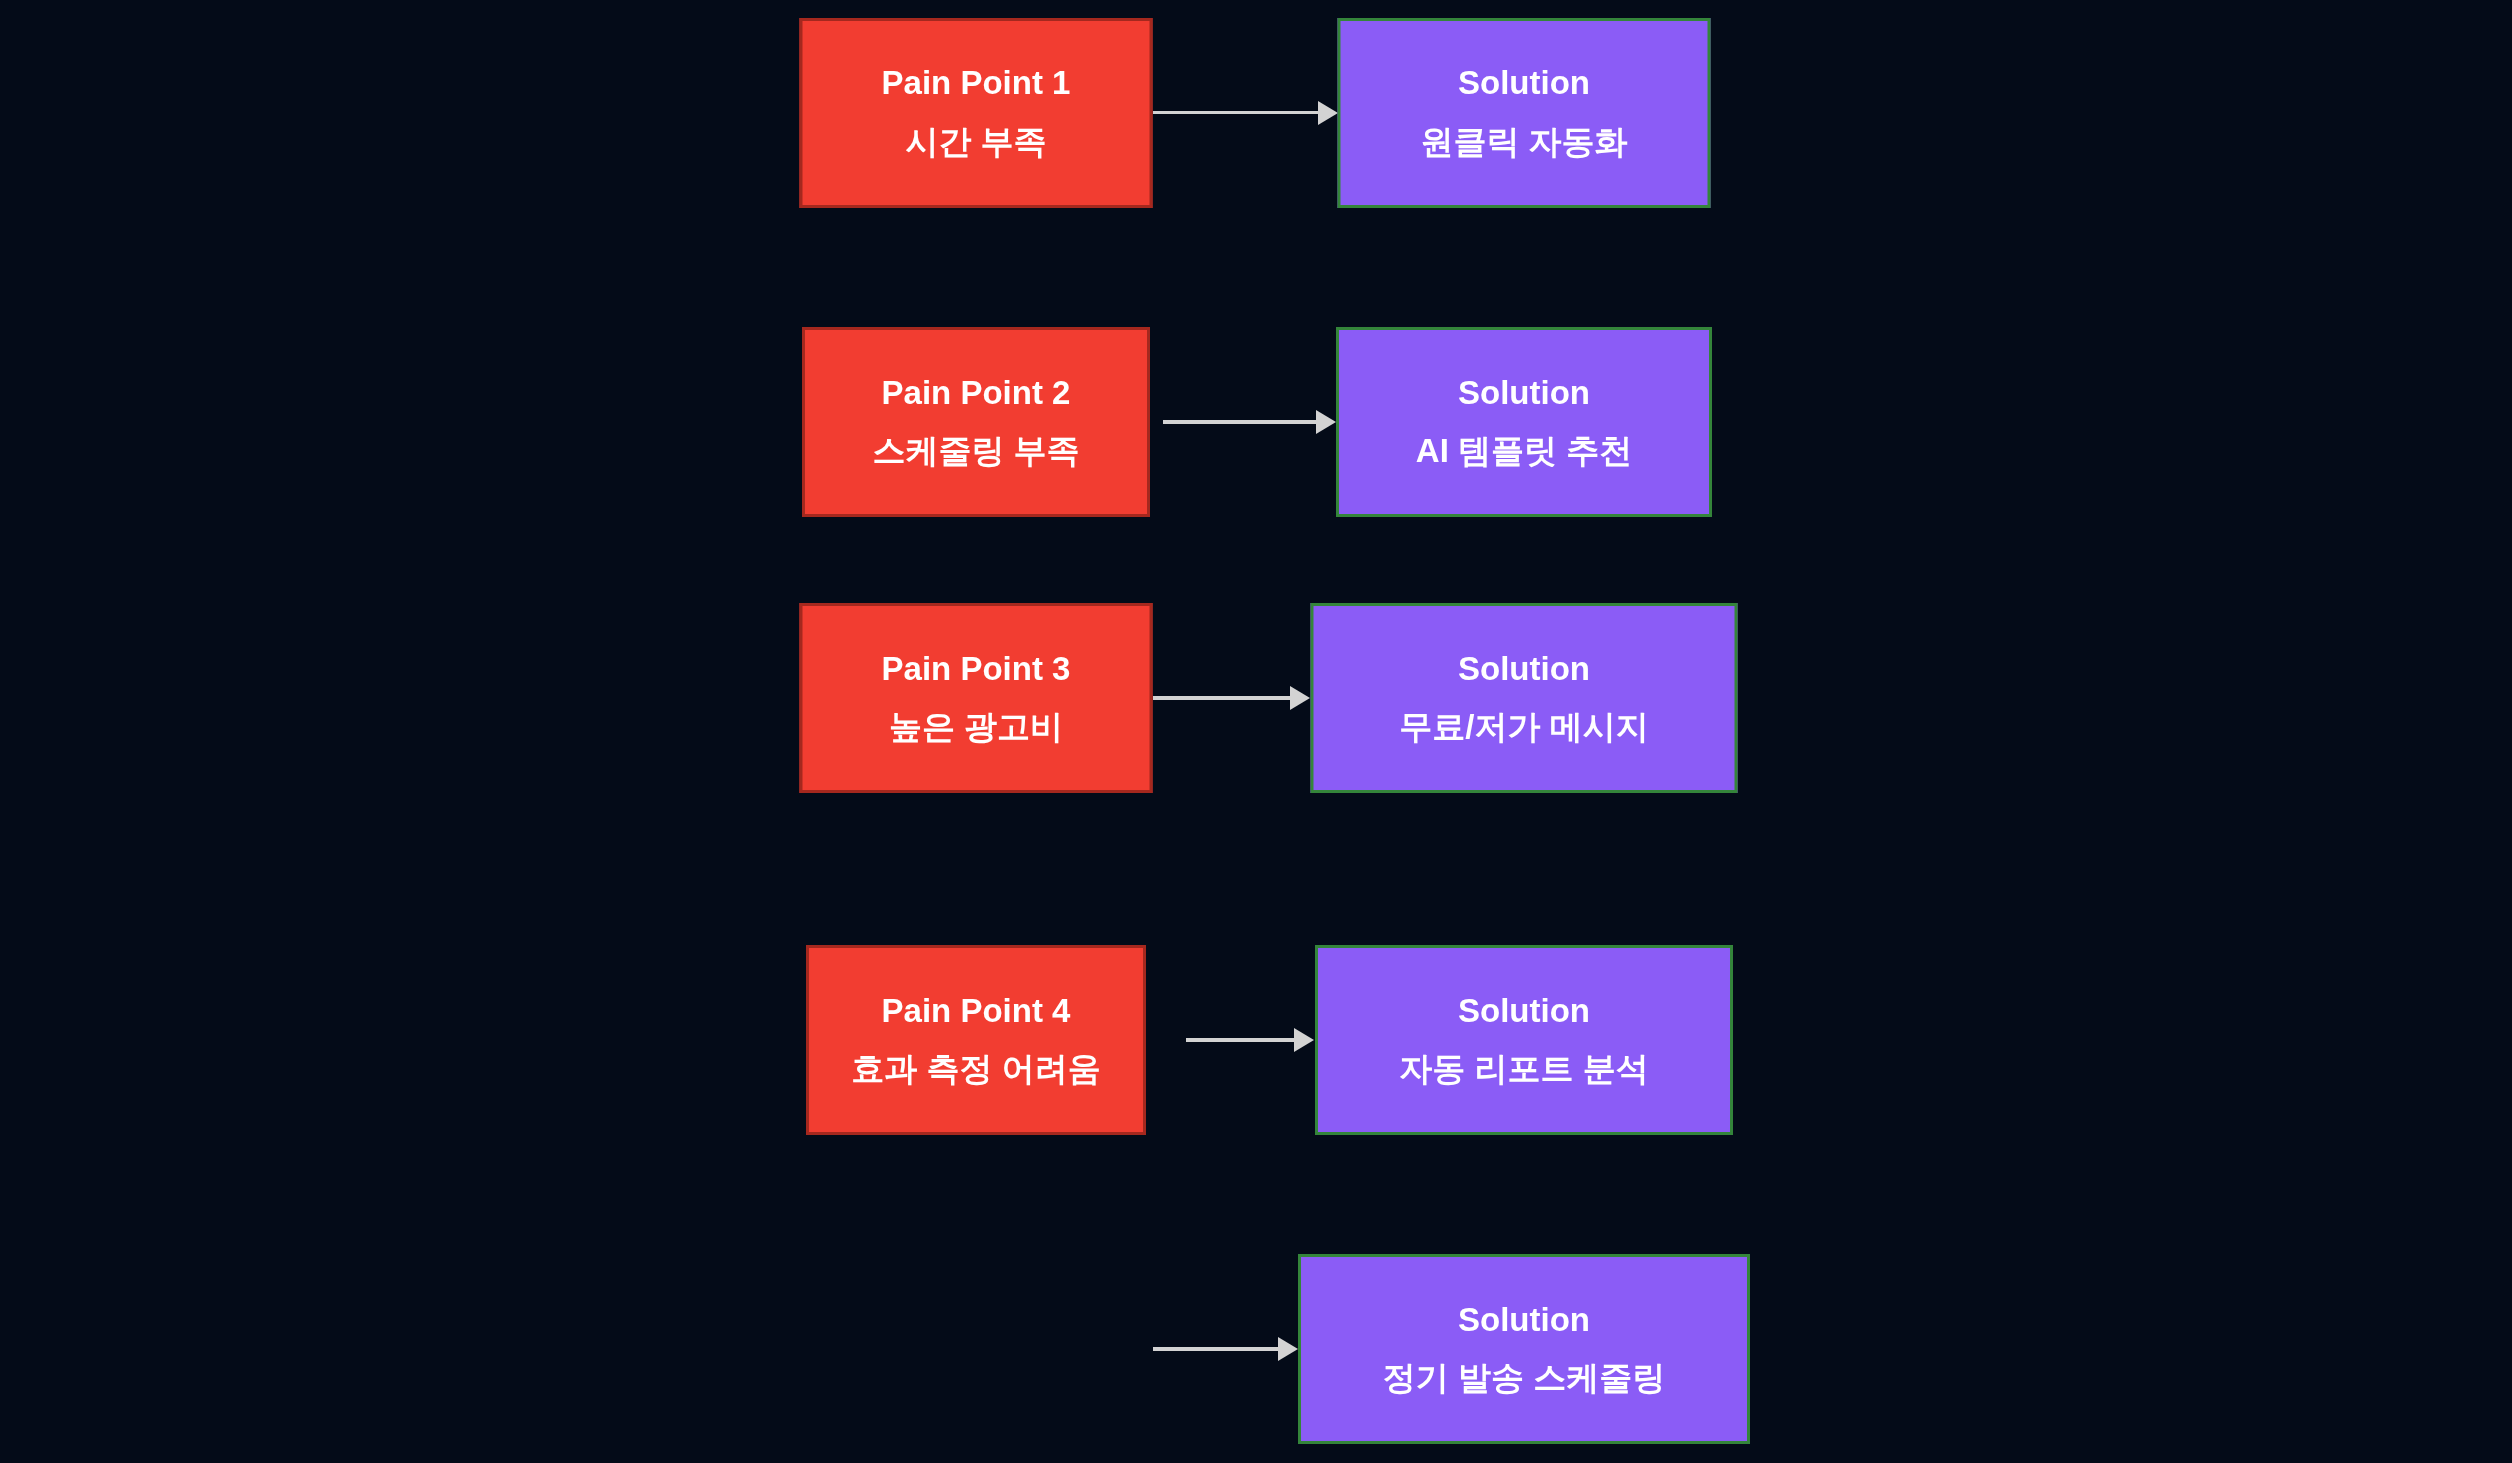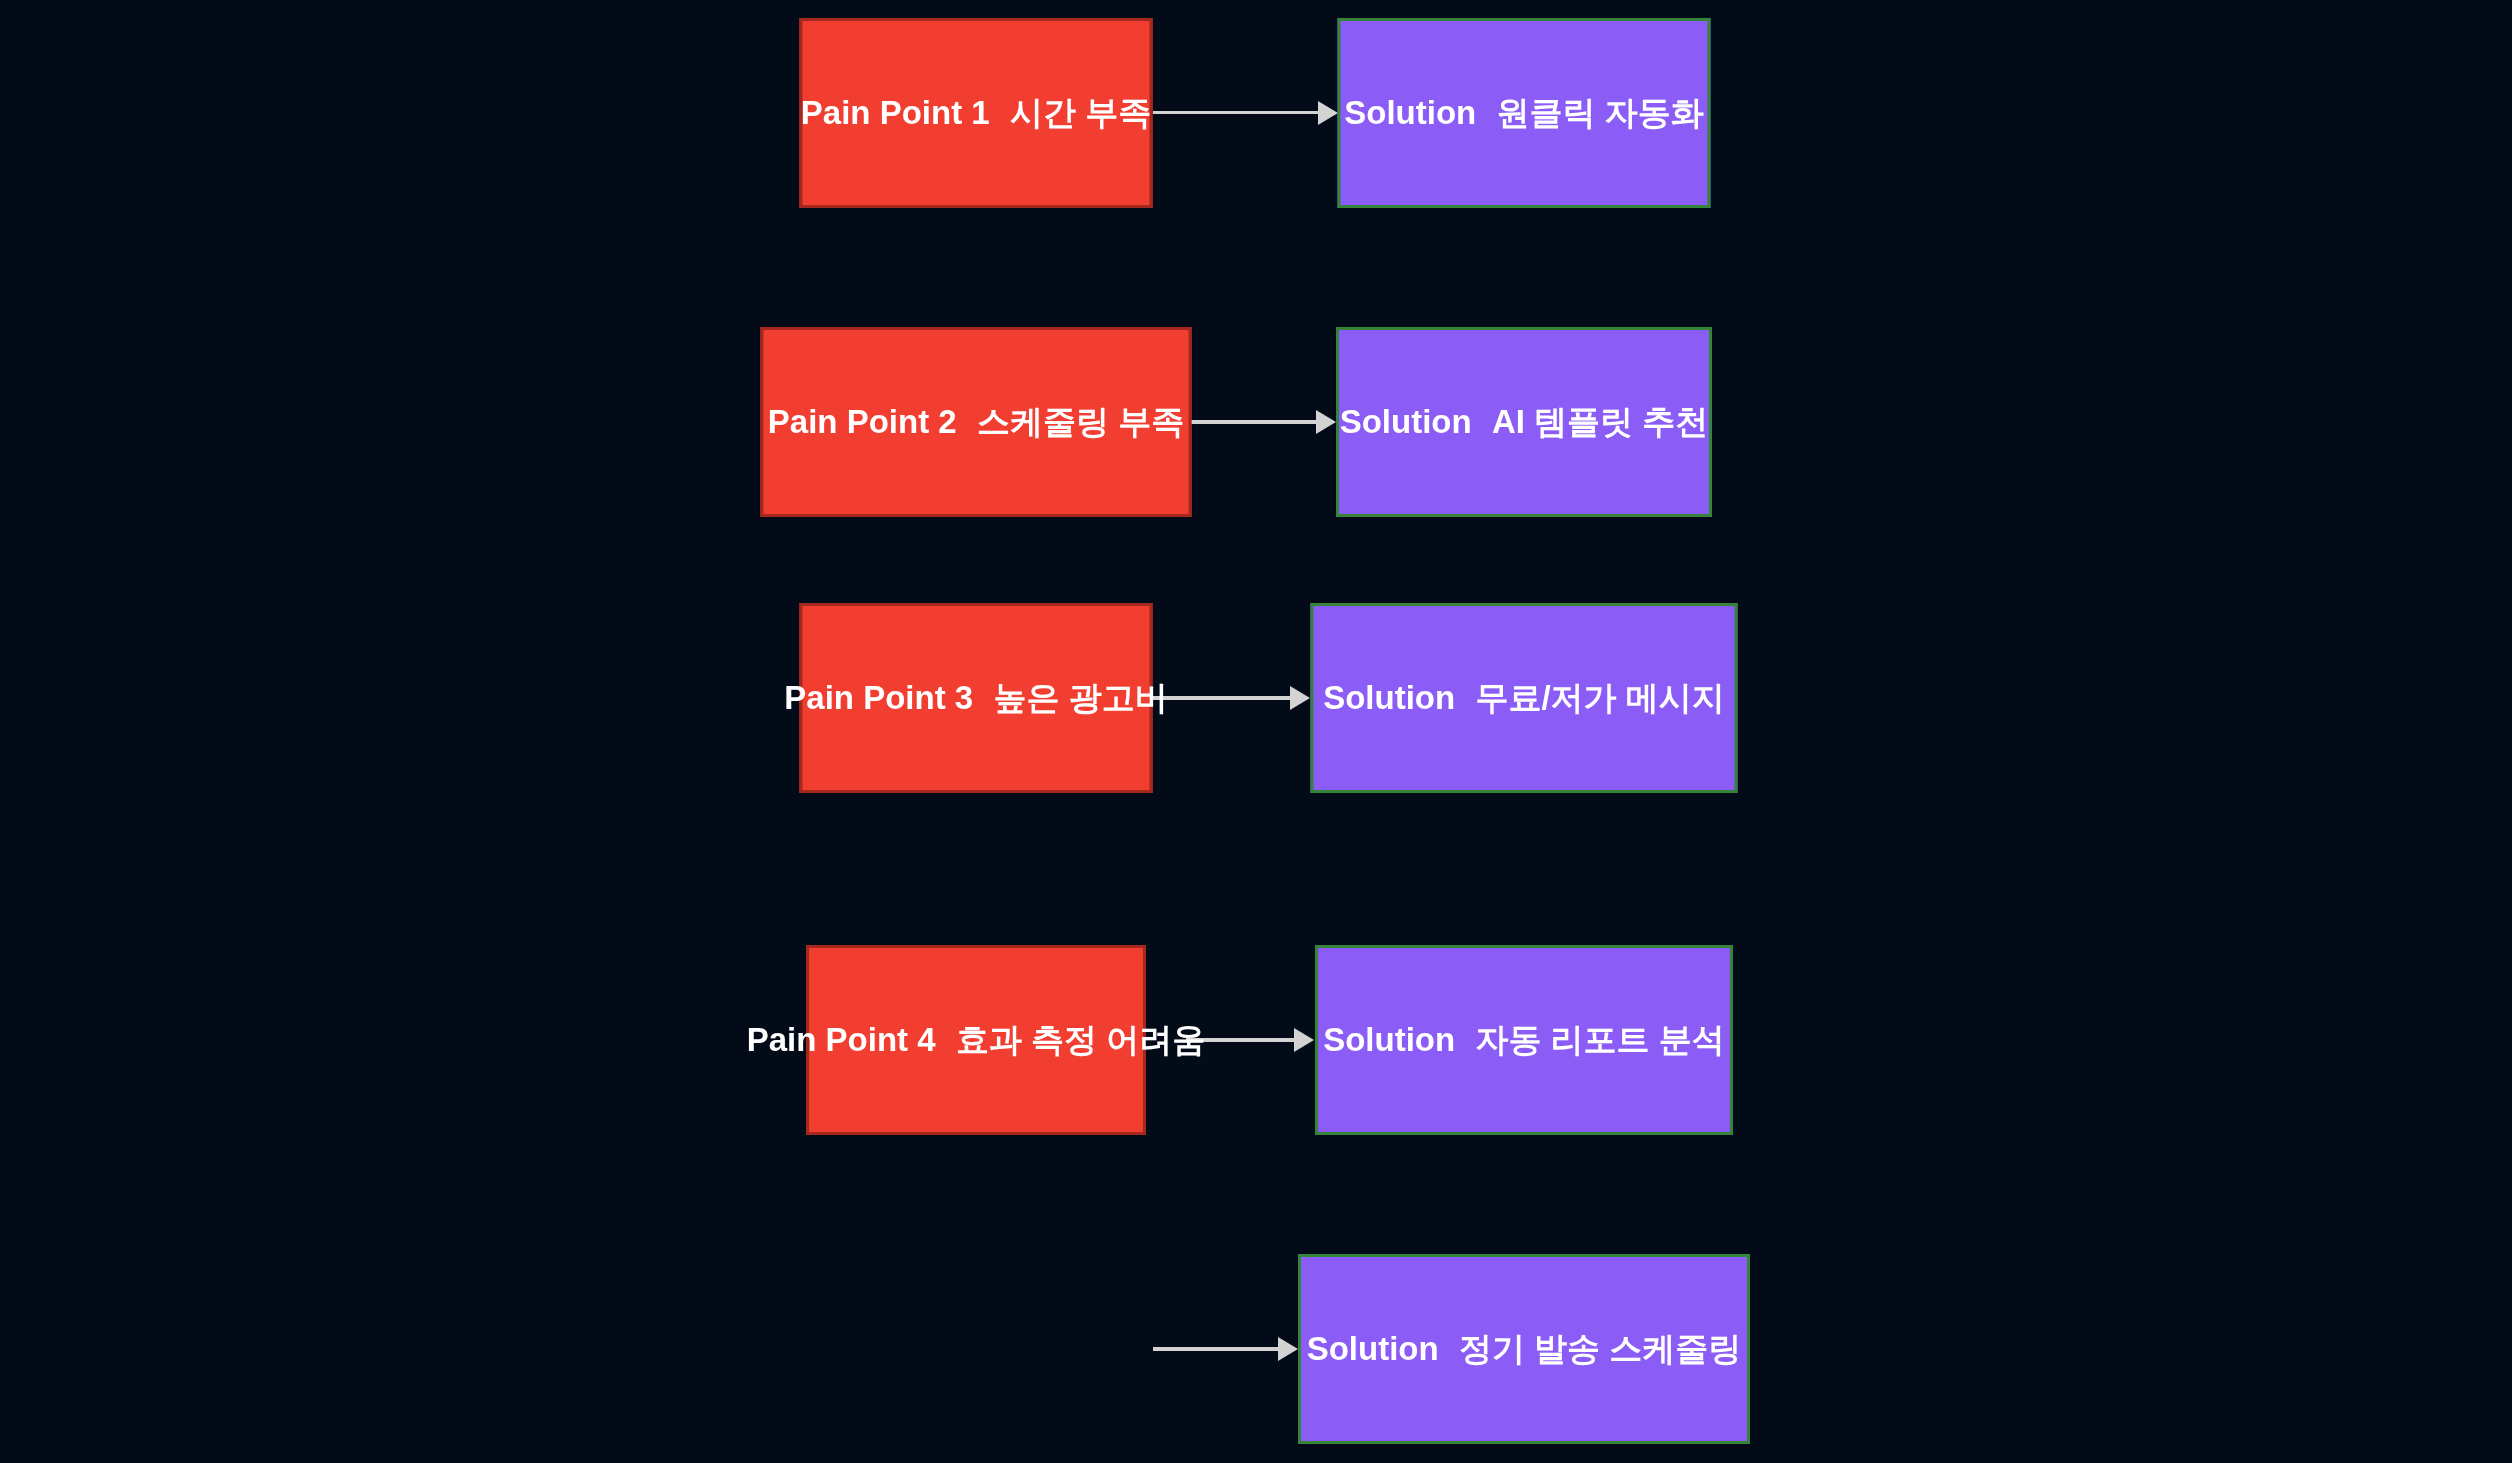--- a/index.html
+++ b/index.html
@@ -27,20 +27,21 @@
   .r4 { top: 945px; }
   .r5 { top: 1254px; }
 
   .box {
     position: absolute;
     top: 0;
     height: 190px;
     box-sizing: border-box;
     transform: translateX(-50%);
     display: flex;
+    flex-direction: column;
     justify-content: center;
     align-items: center;
     gap: 20.3px;
     color: #ffffff;
     font-size: 33px;
     font-weight: 700;
     line-height: 1.15;
     text-align: center;
     z-index: 2;
     white-space: nowrap;
@@ -49,21 +50,21 @@
     left: 976px;
     background: #f23d31;
     border: 3.7px solid #a5281e;
   }
   .solution {
     left: 1524px;
     background: #8b5cf6;
     border: 3.7px solid #34853a;
   }
   .r1 .pain { width: 353px; }  .r1 .solution { width: 373px; }
-  .r2 .pain { width: 431px; }  .r2 .solution { width: 376px; }
+  .r2 .pain { width: 348px; }  .r2 .solution { width: 376px; }
   .r3 .pain { width: 353px; }  .r3 .solution { width: 427px; }
   .r4 .pain { width: 340px; }  .r4 .solution { width: 418px; }
   .r5 .pain { width: 353px; }  .r5 .solution { width: 452px; }
 
   .arrow {
     position: absolute;
     top: 0;
     height: 100%;
     display: flex;
     align-items: center;

